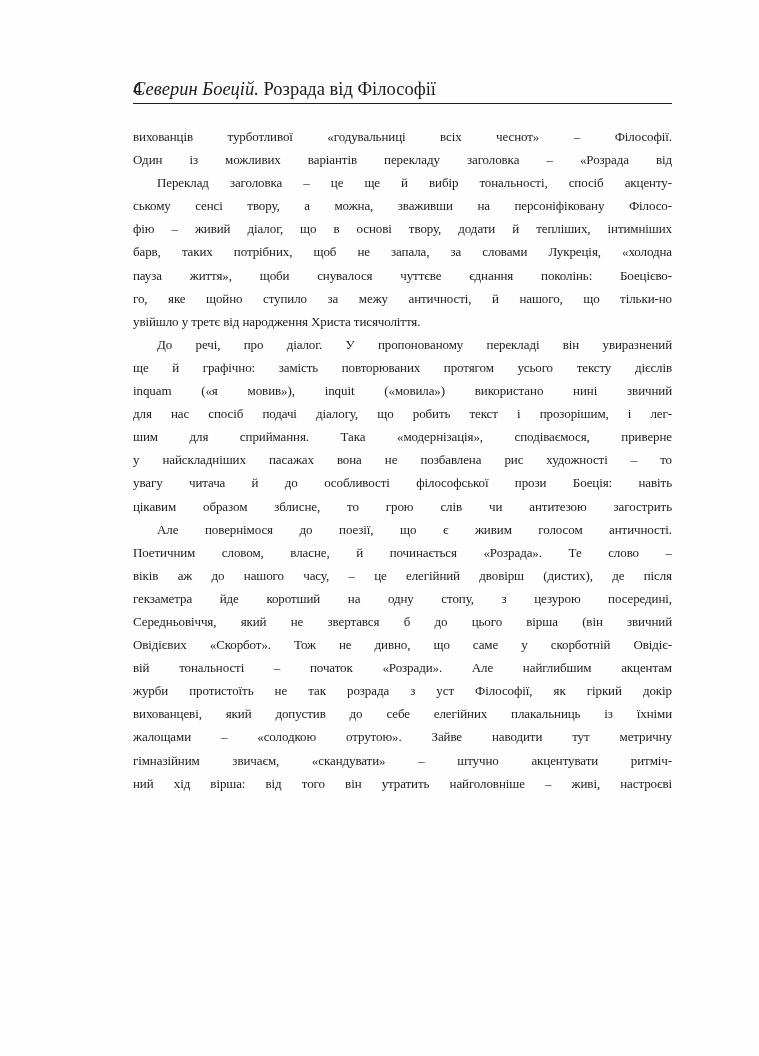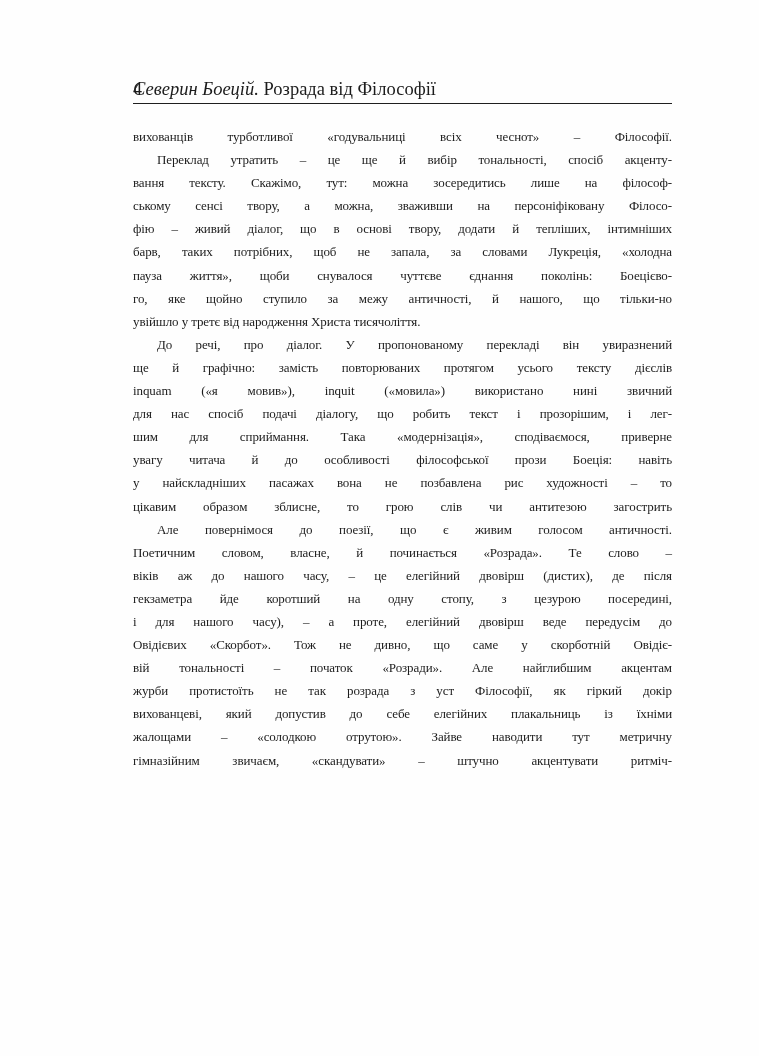--- a/index.html
+++ b/index.html
@@ -79,43 +79,44 @@
 
     <div class="running-header">
       <span class="page-number">4</span>
       <span class="header-title">
         <span class="italic-part">Северин Боецій.</span><span> Розрада від Філософії</span>
       </span>
     </div>
 
     <div class="body-text">
         <div class="line">вихованців турботливої «годувальниці всіх чеснот» – Філософії.</div>
-        <div class="line indent">Переклад утратить – це ще й вибір тональності, спосіб акценту-</div>
-        <div class="line">вання тексту. Скажімо, тут: можна зосередитись лише на філософ-</div>
+        <div class="line">Один із можливих варіантів перекладу заголовка – «Розрада від</div>
+        <div class="line indent">Переклад заголовка – це ще й вибір тональності, спосіб акценту-</div>
         <div class="line">ському сенсі твору, а можна, зваживши на персоніфіковану Філосо-</div>
         <div class="line">фію – живий діалог, що в основі твору, додати й тепліших, інтимніших</div>
         <div class="line">барв, таких потрібних, щоб не запала, за словами Лукреція, «холодна</div>
         <div class="line">пауза життя», щоби снувалося чуттєве єднання поколінь: Боецієво-</div>
         <div class="line">го, яке щойно ступило за межу античності, й нашого, що тільки-но</div>
         <div class="line para-end">увійшло у третє від народження Христа тисячоліття.</div>
         <div class="line indent">До речі, про діалог. У пропонованому перекладі він увиразнений</div>
         <div class="line">ще й графічно: замість повторюваних протягом усього тексту дієслів</div>
         <div class="line">inquam («я мовив»), inquit («мовила») використано нині звичний</div>
         <div class="line">для нас спосіб подачі діалогу, що робить текст і прозорішим, і лег-</div>
         <div class="line">шим для сприймання. Така «модернізація», сподіваємося, приверне</div>
+        <div class="line">у найскладніших пасажах вона не позбавлена рис художності – то</div>
         <div class="line">увагу читача й до особливості філософської прози Боеція: навіть</div>
-        <div class="line">у найскладніших пасажах вона не позбавлена рис художності – то</div>
         <div class="line">цікавим образом зблисне, то грою слів чи антитезою загострить</div>
         <div class="line indent">Але повернімося до поезії, що є живим голосом античності.</div>
         <div class="line">Поетичним словом, власне, й починається «Розрада». Те слово –</div>
         <div class="line">віків аж до нашого часу, – це елегійний двовірш (дистих), де після</div>
         <div class="line">гекзаметра йде коротший на одну стопу, з цезурою посередині,</div>
-        <div class="line">і для нашого часу), – а проте, елегійний двовірш веде передусім до</div>
+        <div class="line">Середньовіччя, який не звертався б до цього вірша (він звичний</div>
         <div class="line">Овідієвих «Скорбот». Тож не дивно, що саме у скорботній Овідіє-</div>
         <div class="line">вій тональності – початок «Розради». Але найглибшим акцентам</div>
         <div class="line">журби протистоїть не так розрада з уст Філософії, як гіркий докір</div>
         <div class="line">вихованцеві, який допустив до себе елегійних плакальниць із їхніми</div>
         <div class="line">жалощами – «солодкою отрутою». Зайве наводити тут метричну</div>
         <div class="line">гімназійним звичаєм, «скандувати» – штучно акцентувати ритміч-</div>
+        <div class="line">ний хід вірша: від того він утратить найголовніше – живі, настроєві</div>
       </div>
 
   </div>
 </div>
 
 </body></html>

